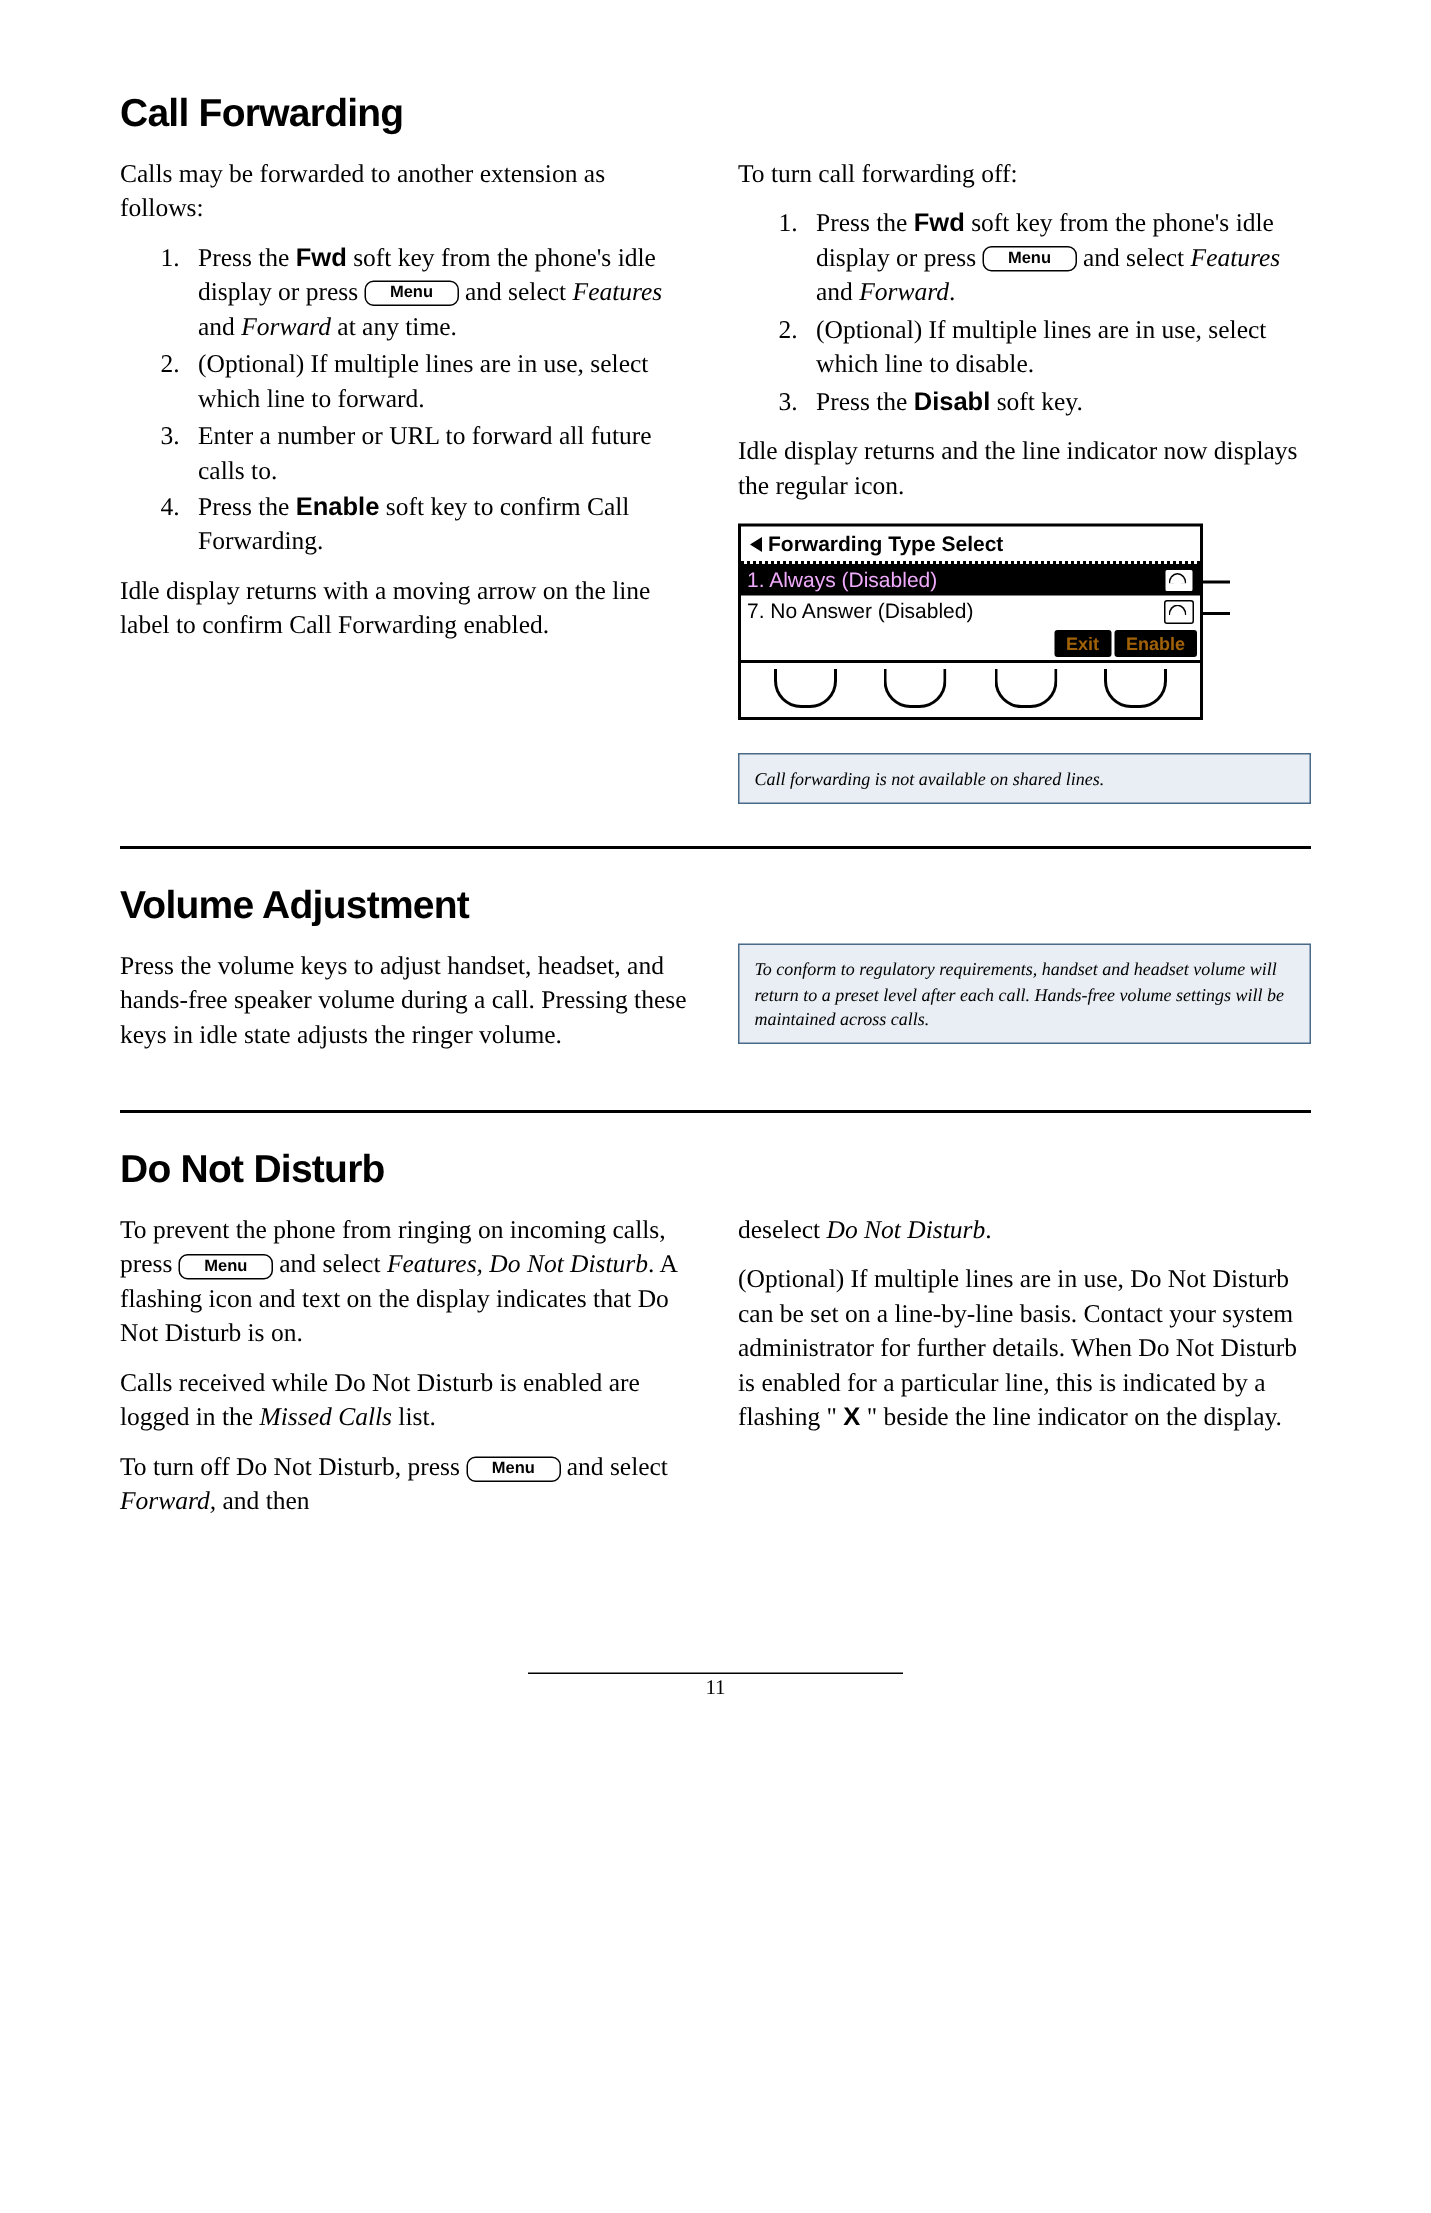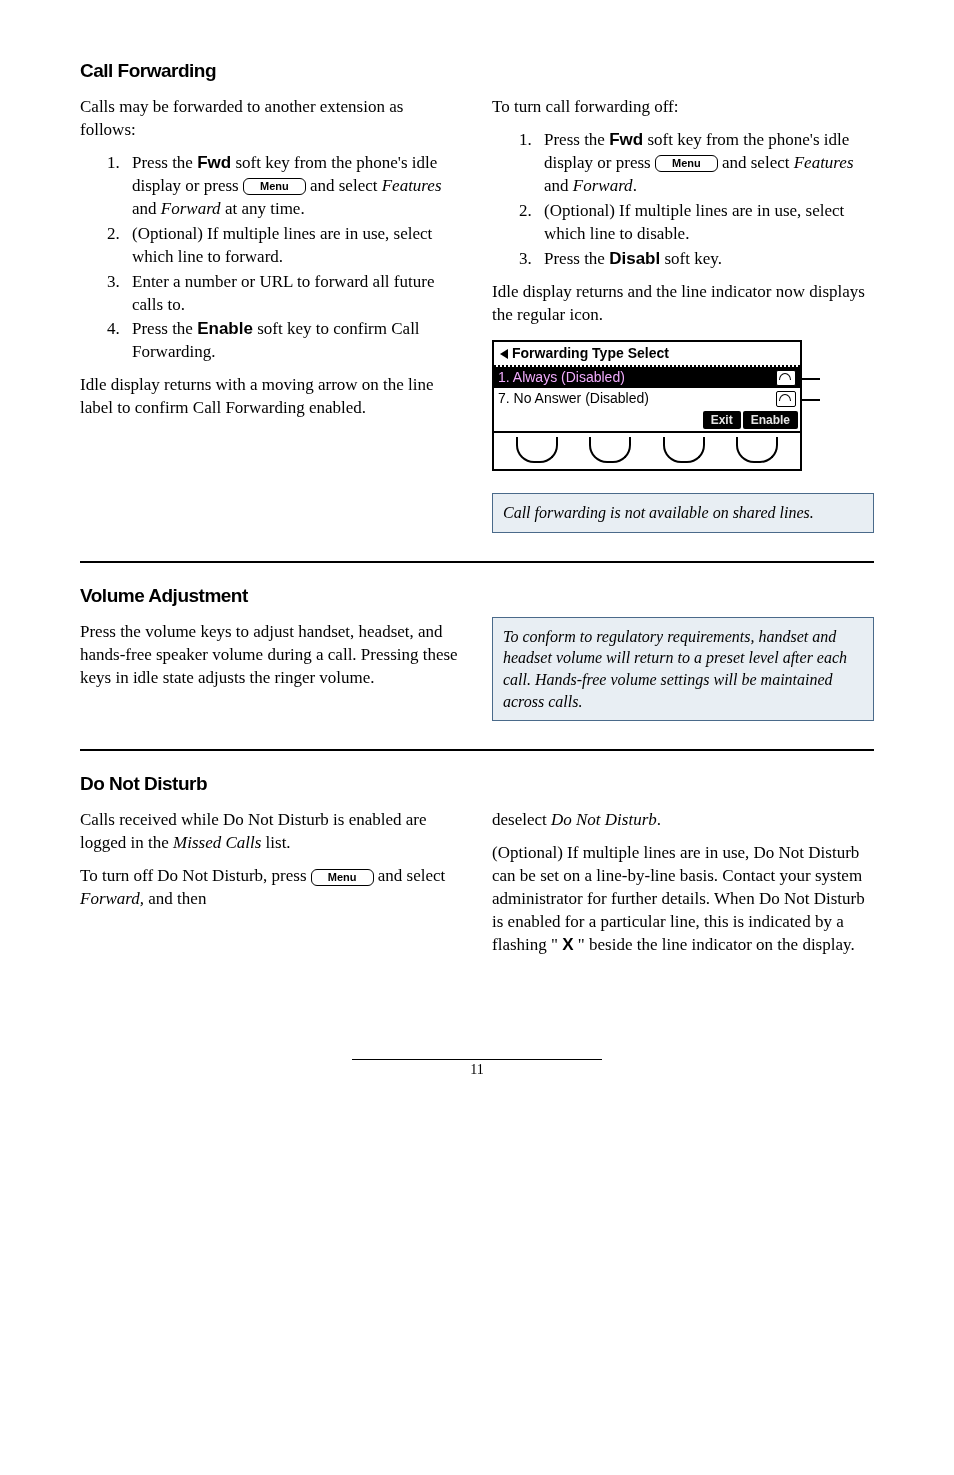--- a/index.html
+++ b/index.html
@@ -7,21 +7,21 @@
     background: white;
     margin: 0;
     padding: 60px 80px;
     width: 954px;
     box-sizing: border-box;
     color: #000;
   }
   h2 {
     font-family: Arial, Helvetica, sans-serif;
     font-weight: 900;
-    font-size: 19px;
+    font-size: 26px;
     margin: 0 0 10px 0;
     letter-spacing: -0.5px;
   }
   .columns {
     display: flex;
     gap: 30px;
   }
   .col {
     flex: 1;
     font-size: 17px;
@@ -50,21 +50,21 @@
     font-weight: 900;
     vertical-align: middle;
     line-height: 15px;
     height: 15px;
   }
   .note-box {
     border: 1px solid #4a6a8a;
     background: #e8eef3;
     padding: 8px 10px;
     font-style: italic;
-    font-size: 16px;
+    font-size: 12px;
     line-height: 1.35;
     margin-top: 12px;
   }
   hr.section-divider {
     border: none;
     border-top: 2px solid #000;
     margin: 28px 0 22px 0;
   }
   .screen-img {
     margin: 14px 0 22px 0;
@@ -127,21 +127,21 @@
     border-top: 2px solid #000;
   }
   .screen-softkeys {
     display: flex;
     justify-content: flex-end;
     gap: 2px;
     padding: 2px;
   }
   .softkey {
     background: #000;
-    color: #e5e5e5;
+    color: #a16207;
     font-family: Arial, sans-serif;
     font-size: 12px;
     font-weight: bold;
     padding: 1px 8px;
     border-radius: 2px;
   }
   .physical-keys {
     display: flex;
     justify-content: space-around;
     padding: 4px 6px 6px 6px;
@@ -257,20 +257,23 @@
     <div class="note-box" style="margin-top:0">To conform to regulatory requirements, handset and headset volume will return to a preset level after each call.  Hands-free volume settings will be maintained across calls.</div>
   </div>
 </div>
 
 <hr class="section-divider">
 
 <h2>Do Not Disturb</h2>
 <div class="columns">
   <div class="col">
     <p>
+      <span>To prevent the phone from ringing on incoming calls, press </span><span class="menu-btn">Menu</span><span> and select </span><i>Features, Do Not Disturb</i><span>.  A flashing icon and text on the display indicates that Do Not Disturb is on.</span>
+    </p>
+    <p>
       <span>Calls received while Do Not Disturb is enabled are logged in the </span><i>Missed Calls</i><span> list.</span>
     </p>
     <p>
       <span>To turn off Do Not Disturb, press </span><span class="menu-btn">Menu</span><span> and select </span><i>Forward,</i><span> and then</span>
     </p>
   </div>
   <div class="col">
     <p>
       <span>deselect </span><i>Do Not Disturb</i><span>.</span>
     </p>

